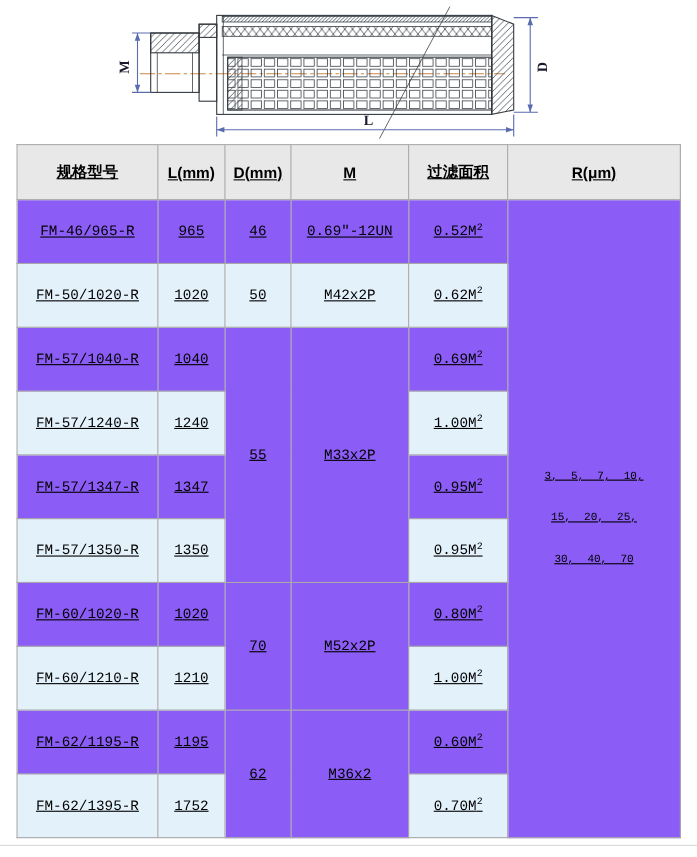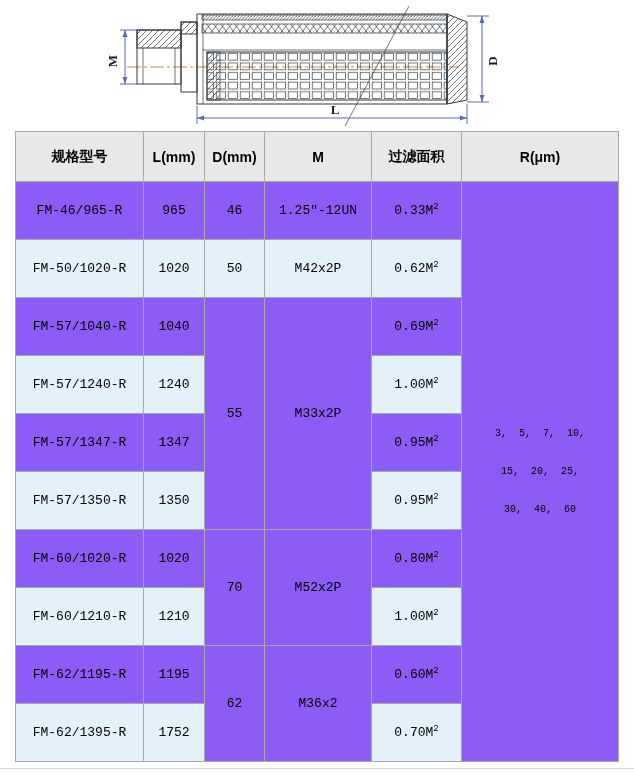--- a/index.html
+++ b/index.html
@@ -31,21 +31,21 @@
   svg .hfill2{fill:url(#hatch2);}
   svg .gfill{fill:url(#grid);}
   svg .xfill{fill:url(#xmesh);}
   
   table.spec{
     border-collapse:collapse;table-layout:fixed;
     margin-left:15px;width:603px;
   }
   table.spec th, table.spec td{
     border:1px solid #a8a8a8;text-align:center;vertical-align:middle;
-    padding:0;color:#000;
+    padding:0;color:#000;text-decoration:underline;
   }
   table.spec th{
     height:49px;background:#e8e8e8;
     font-size:14px;font-weight:bold;
     font-family:"Liberation Sans","DejaVu Sans",sans-serif;
   }
   table.spec td{
     height:57px;background:#8b5cf6;
     font-size:13px;
     font-family:"Liberation Mono","DejaVu Sans Mono",monospace;
@@ -151,26 +151,26 @@
       <th>M</th>
       <th>过滤面积</th>
       <th>R(μm)</th>
     </tr>
   </thead>
   <tbody>
     <tr>
       <td>FM-46/965-R</td>
       <td>965</td>
       <td>46</td>
-      <td>1.25″-12UN</td>
-      <td class="area"><span>0.33M</span><sup>2</sup></td>
+      <td>0.69″-12UN</td>
+      <td class="area"><span>0.52M</span><sup>2</sup></td>
       <td class="rcell" rowspan="10">
         <div>3,  5,  7,  10,</div>
         <div>15,  20,  25,</div>
-        <div>30,  40,  60</div>
+        <div>30,  40,  70</div>
       </td>
     </tr>
     <tr class="alt">
       <td>FM-50/1020-R</td>
       <td>1020</td>
       <td>50</td>
       <td>M42x2P</td>
       <td class="area"><span>0.62M</span><sup>2</sup></td>
     </tr>
     <tr>

